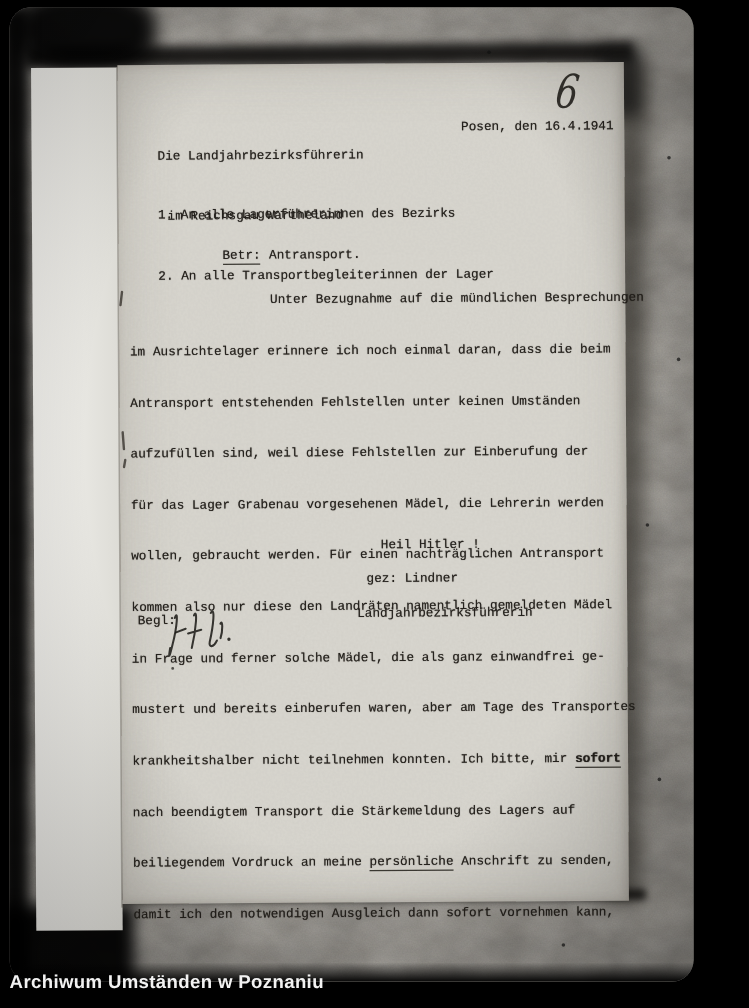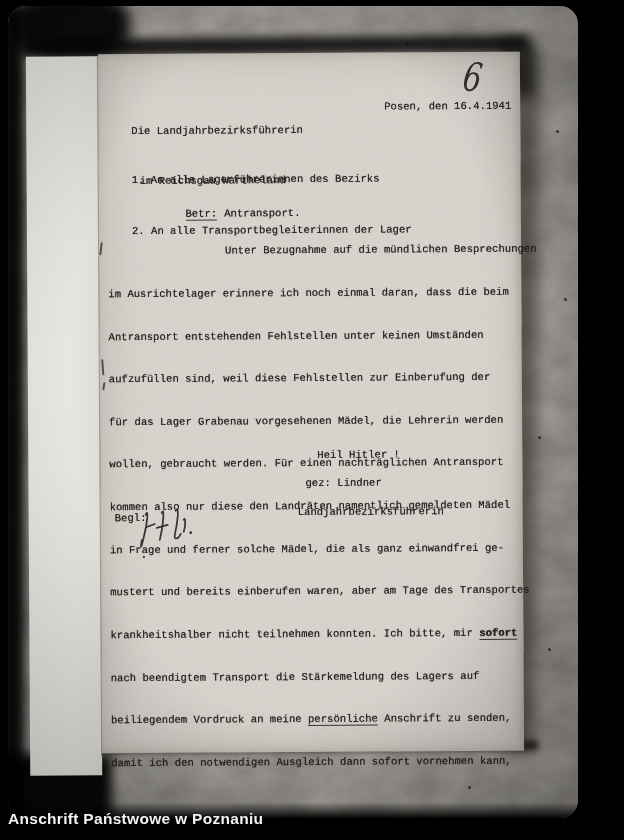--- a/index.html
+++ b/index.html
@@ -170,14 +170,14 @@
           <circle cx="56" cy="31" r="1.4" fill="rgba(25,23,20,0.85)"></circle>
           <circle cx="9" cy="55" r="1.2" fill="rgba(25,23,20,0.7)"></circle>
         </svg>
       </div>
     </div>
 
     <div class="vignette"></div>
     <div class="bottom-fade"></div>
   </div>
 
-  <div class="caption">Anschrift Państwowe w Poznaniu</div>
+  <div class="caption">Archiwum Umständen w Poznaniu</div>
 </div>
 
 </body></html>

